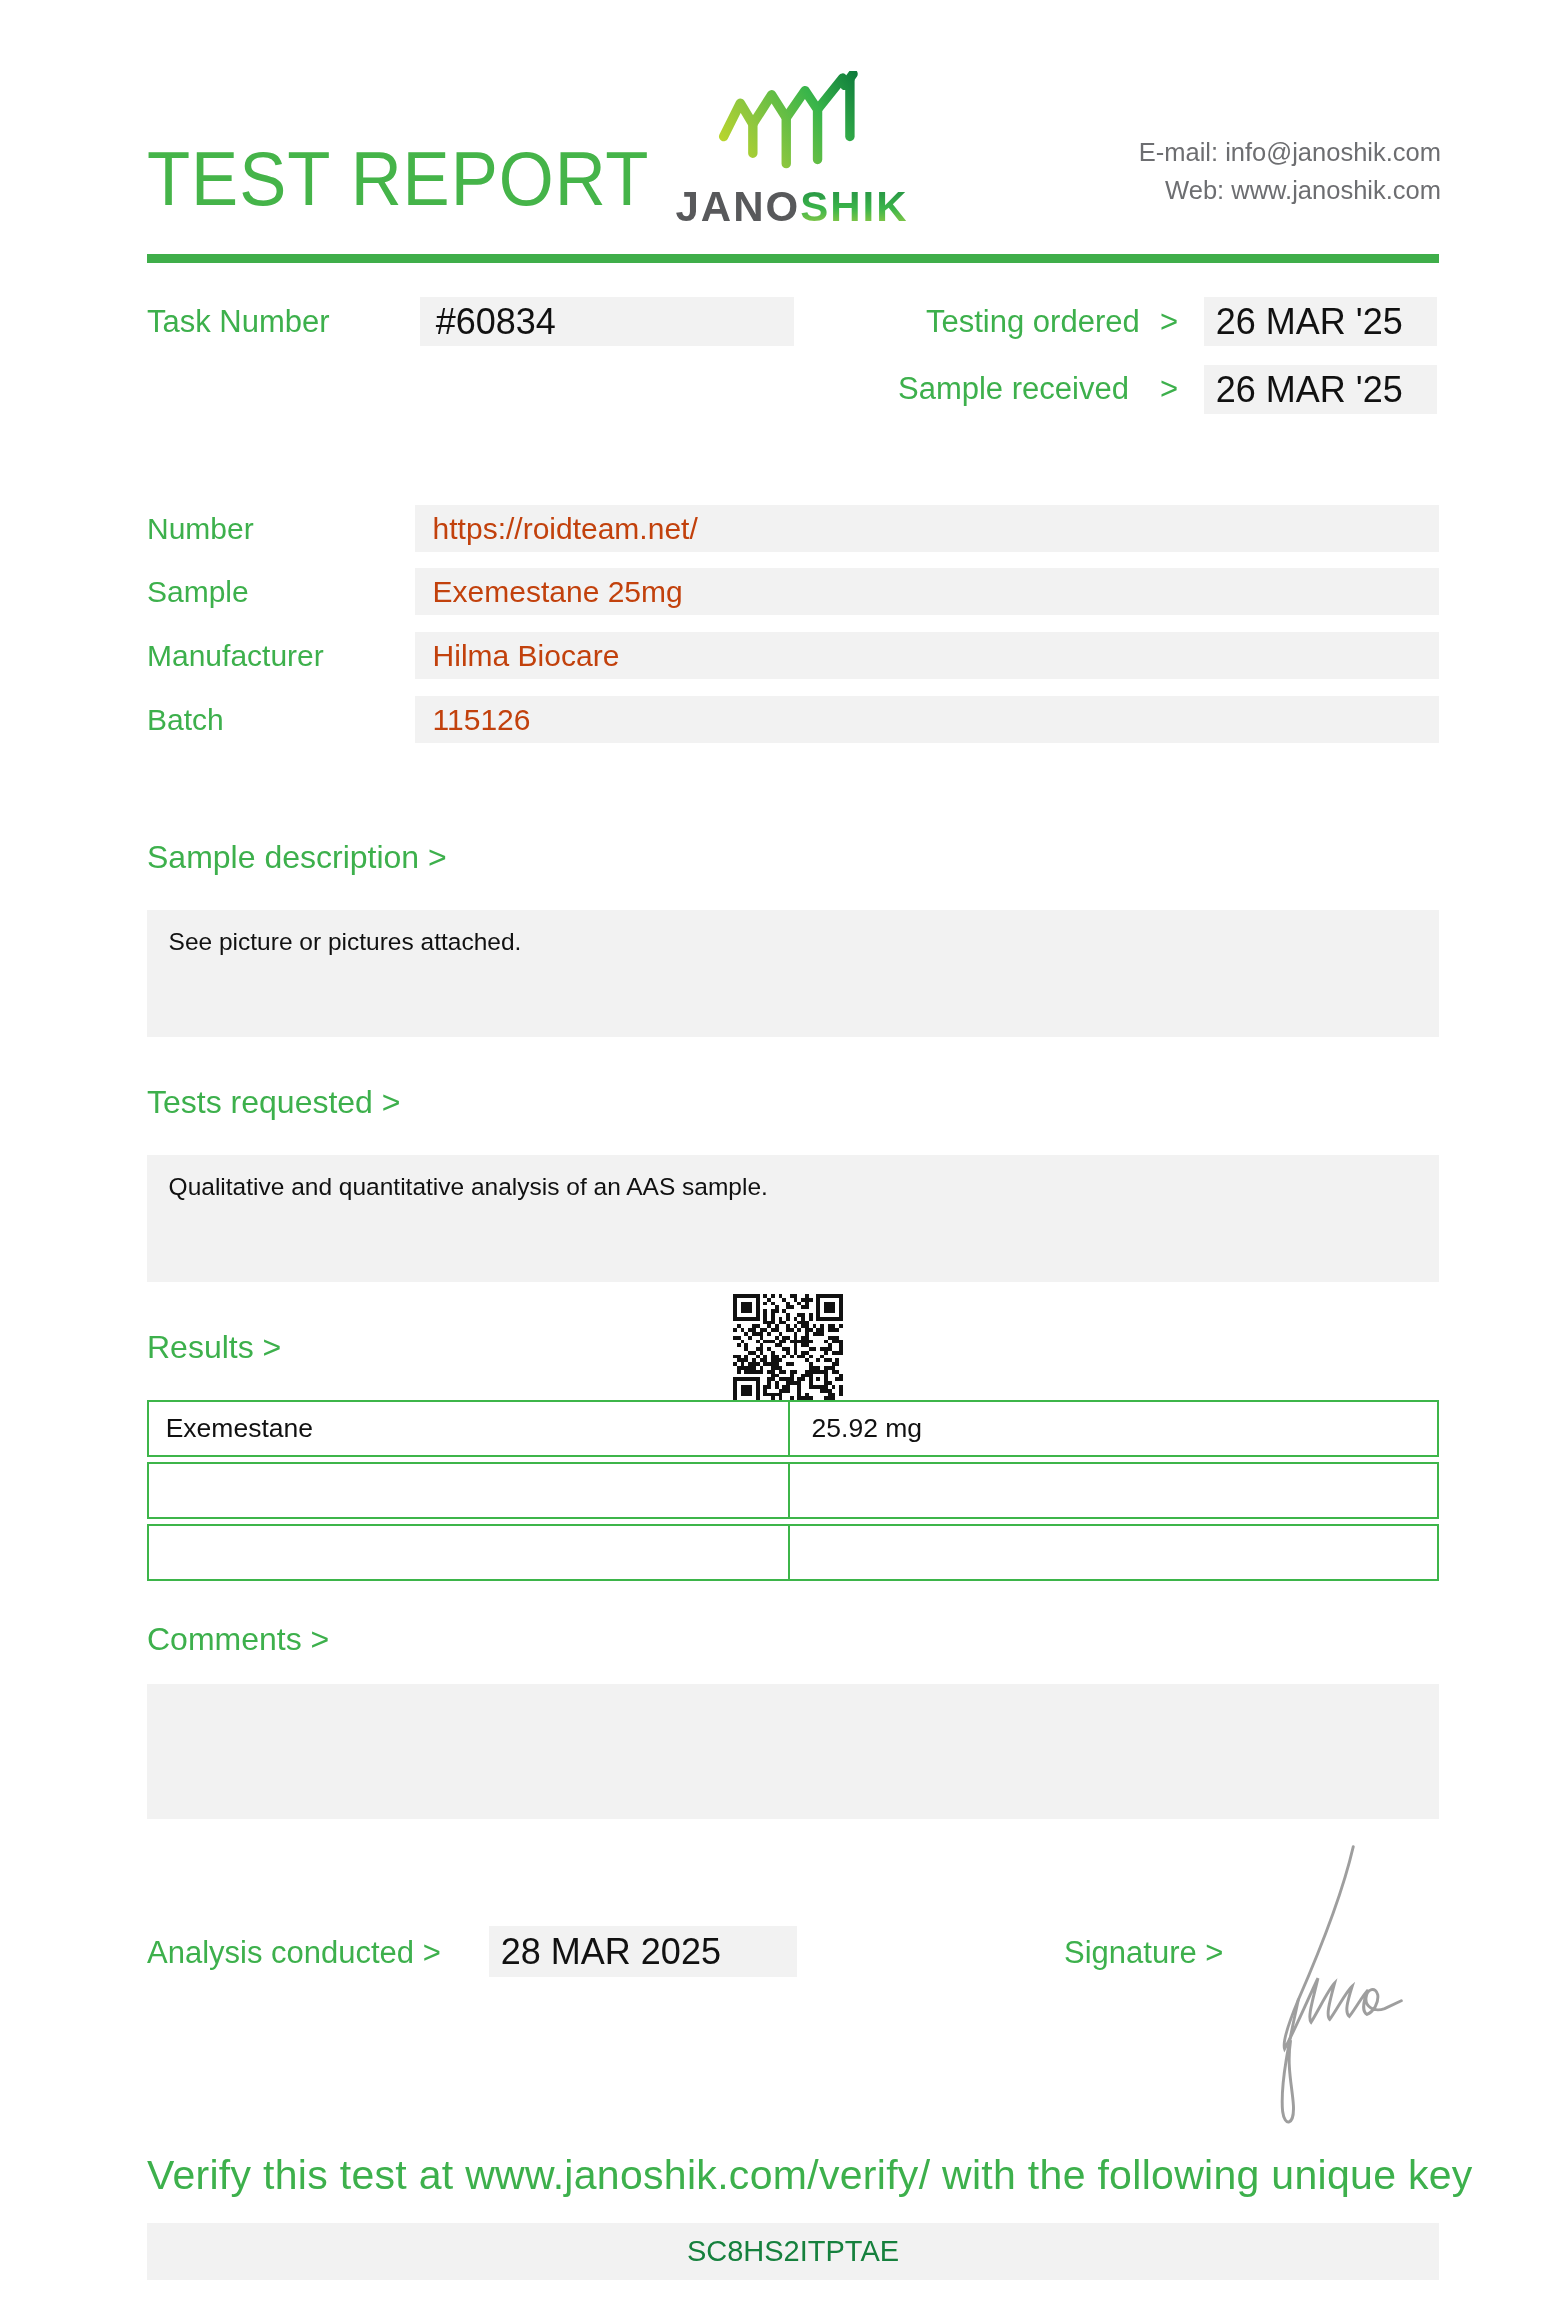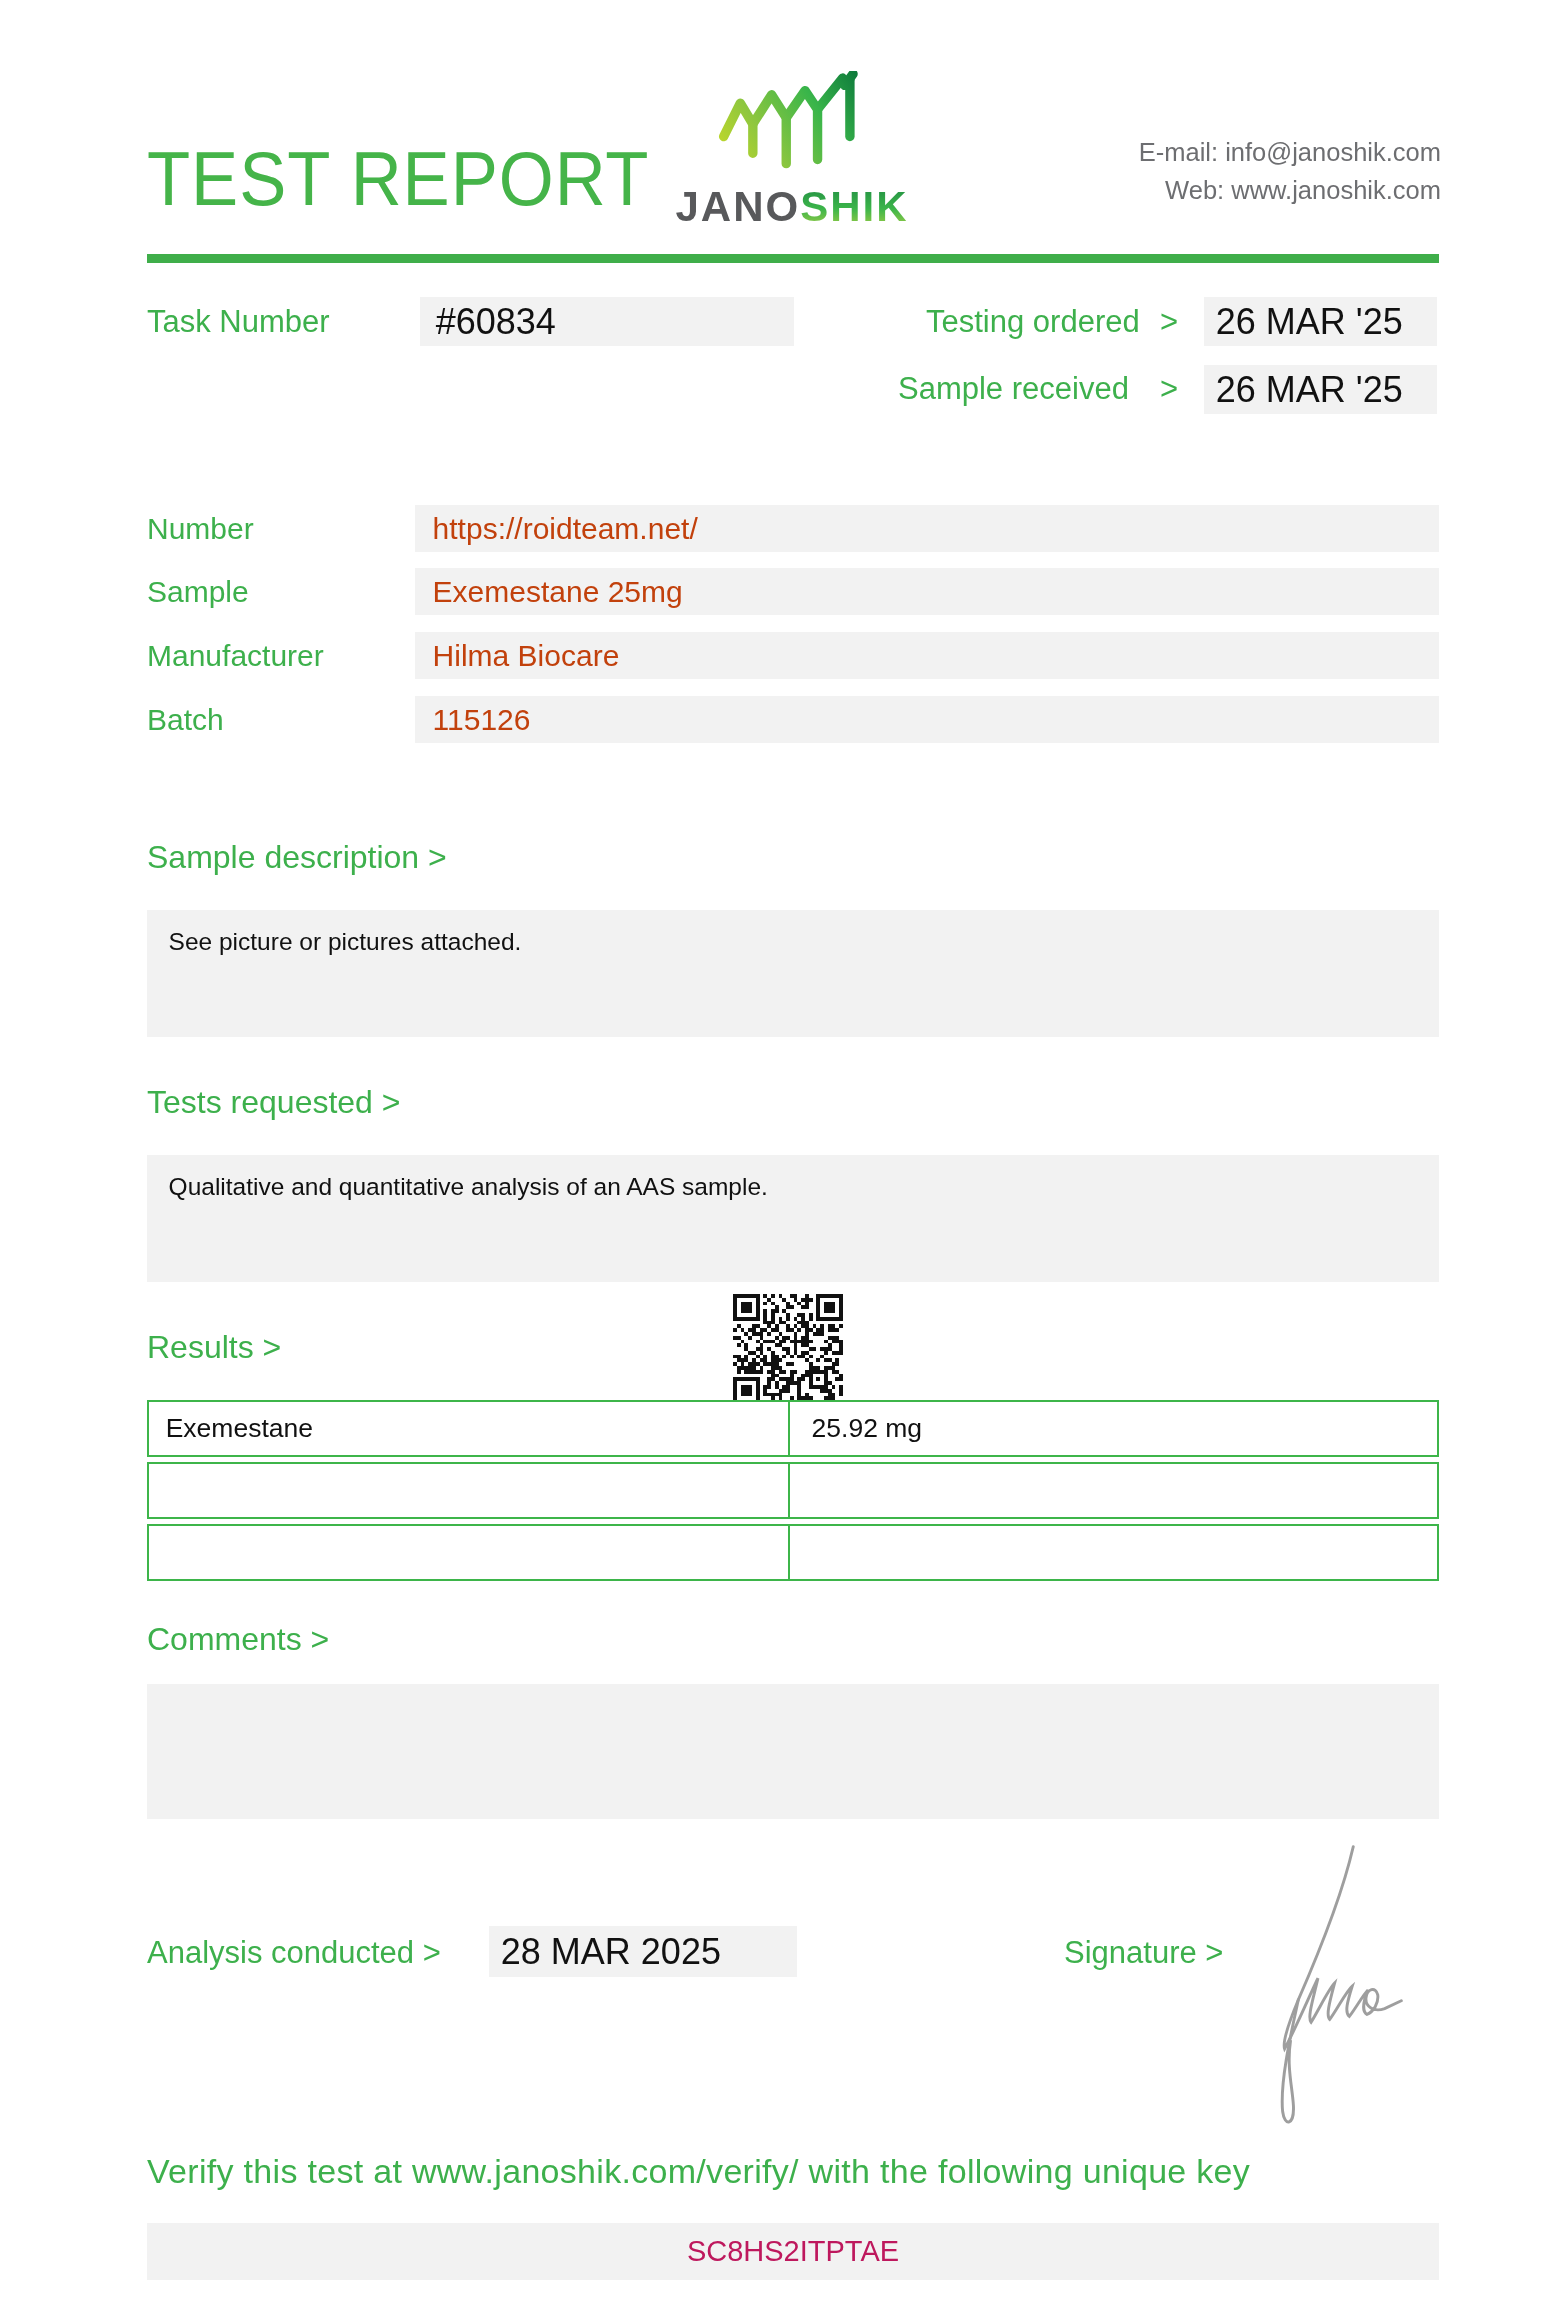--- a/index.html
+++ b/index.html
@@ -43,23 +43,23 @@
 
   
   .rtable { left:147px; top:1400px; width:1292px; }
   .trow {
     display:flex; border:2.9px solid #3db54a; height:57px; margin-bottom:4.9px; background:#fff;
   }
   .tcell { display:flex; align-items:center; padding-left:16.7px; color:#111; font-size:26.5px; }
   .tcell.c1 { width:639px; }
   .tcell.c2 { flex:1; border-left:2.9px solid #3db54a; padding-left:21.6px; }
 
-  .verify-text { left:147px; top:2152px; width:1304px; color:#3db04c; font-size:34px; letter-spacing:0.3px; white-space:nowrap; }
+  .verify-text { left:147px; top:2152px; width:1304px; color:#3db04c; font-size:41px; letter-spacing:0.3px; white-space:nowrap; }
   .key-box { left:147px; top:2223px; width:1292px; height:57px; background:#f2f2f2;
-             display:flex; align-items:center; justify-content:center; color:#be185d; font-size:29px; }
+             display:flex; align-items:center; justify-content:center; color:#15803d; font-size:29px; }
 </style>
 </head>
 <body>
 
 <div class="page">
 
   <div class="abs report-title">TEST REPORT</div>
 
   <div class="abs logo-wrap">
     <svg class="logo-icon" width="167" height="106" viewBox="0 0 160 100">

